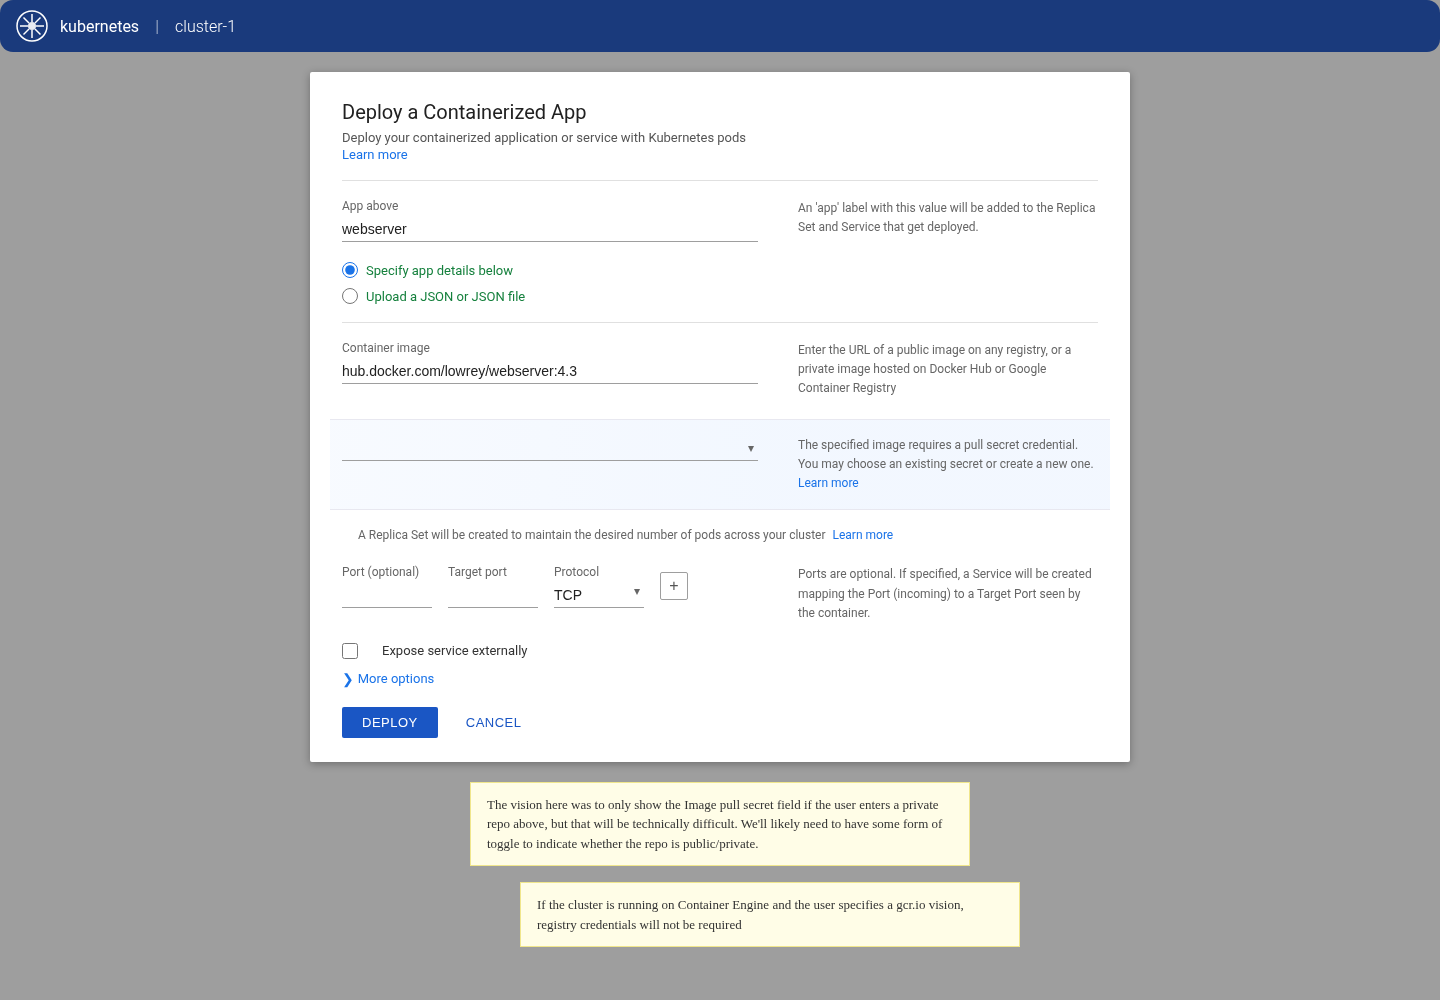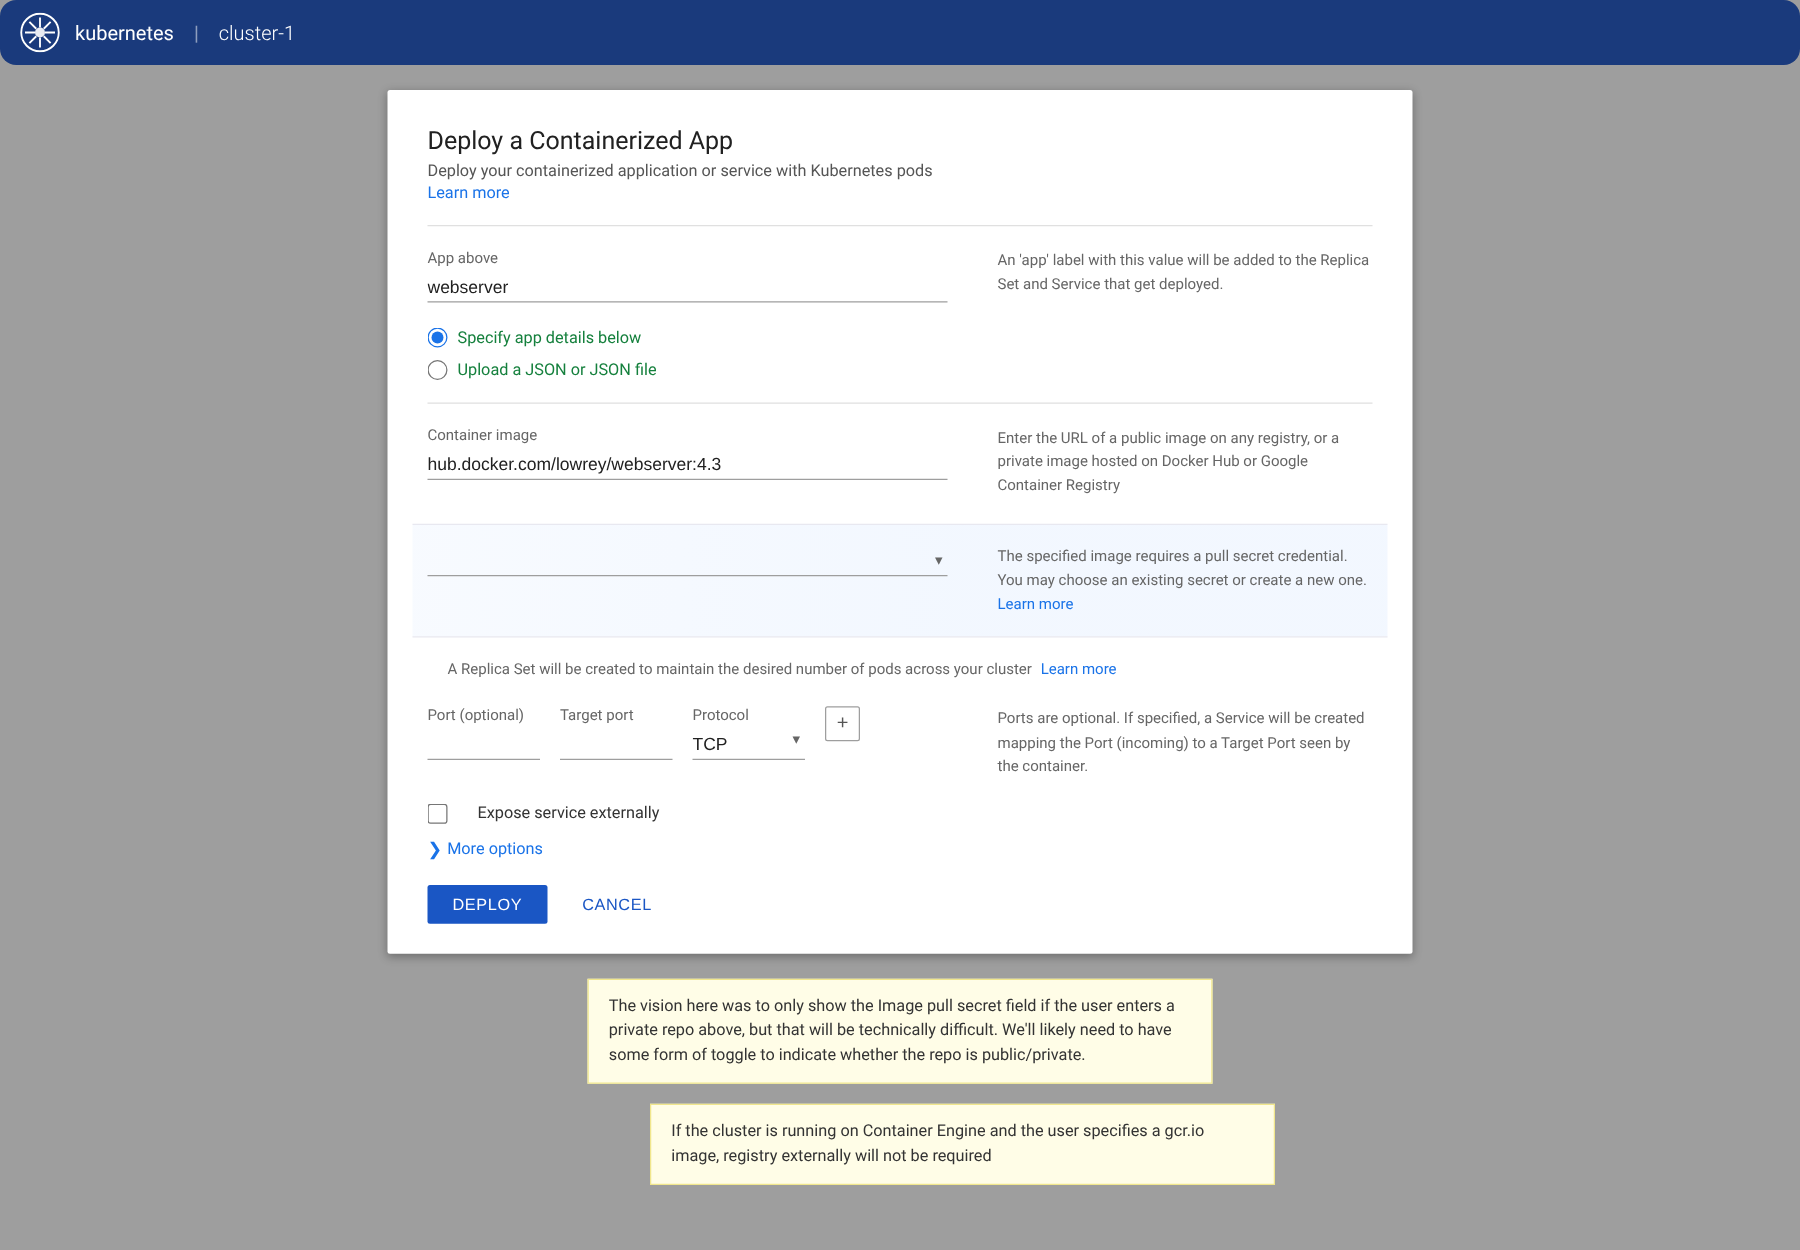--- a/index.html
+++ b/index.html
@@ -186,21 +186,21 @@
       outline: none;
       font-size: 14px;
       color: #212121;
       padding: 4px 0;
       background: transparent;
     }
 
     
     .port-row {
       display: flex;
-      align-items: flex-start;
+      align-items: center;
       gap: 16px;
     }
     .port-field {
       display: flex;
       flex-direction: column;
     }
     .port-input {
       width: 90px;
       border: none;
       border-bottom: 1px solid #9e9e9e;
@@ -322,20 +322,21 @@
     }
     .note-box {
       background: #fffde7;
       border: 1px solid #f0e68c;
       padding: 12px 16px;
       font-size: 13px;
       color: #333;
       line-height: 1.5;
       max-width: 500px;
       width: 500px;
+      font-family: Liberation Serif, serif;
     }
 
     .help-text {
       font-size: 12px;
       color: #666;
       line-height: 1.6;
     }
     .help-link {
       color: #1a73e8;
       text-decoration: none;
@@ -483,17 +484,17 @@
       <button class="btn-cancel">CANCEL</button>
     </div>
 
   </div>
 
   <div class="notes-area">
     <div class="note-box">
       <span>The vision here was to only show the Image pull secret field if the user enters a private repo above, but that will be technically difficult.  We'll likely need to have some form of toggle to indicate whether the repo is public/private.</span>
     </div>
     <div class="note-box" style="margin-left: 100px;">
-      <span>If the cluster is running on Container Engine and the user specifies a gcr.io image, registry externally will not be required</span>
+      <span>If the cluster is running on Container Engine and the user specifies a gcr.io vision, registry credentials will not be required</span>
     </div>
   </div>
 
 </div>
 
 </body></html>

